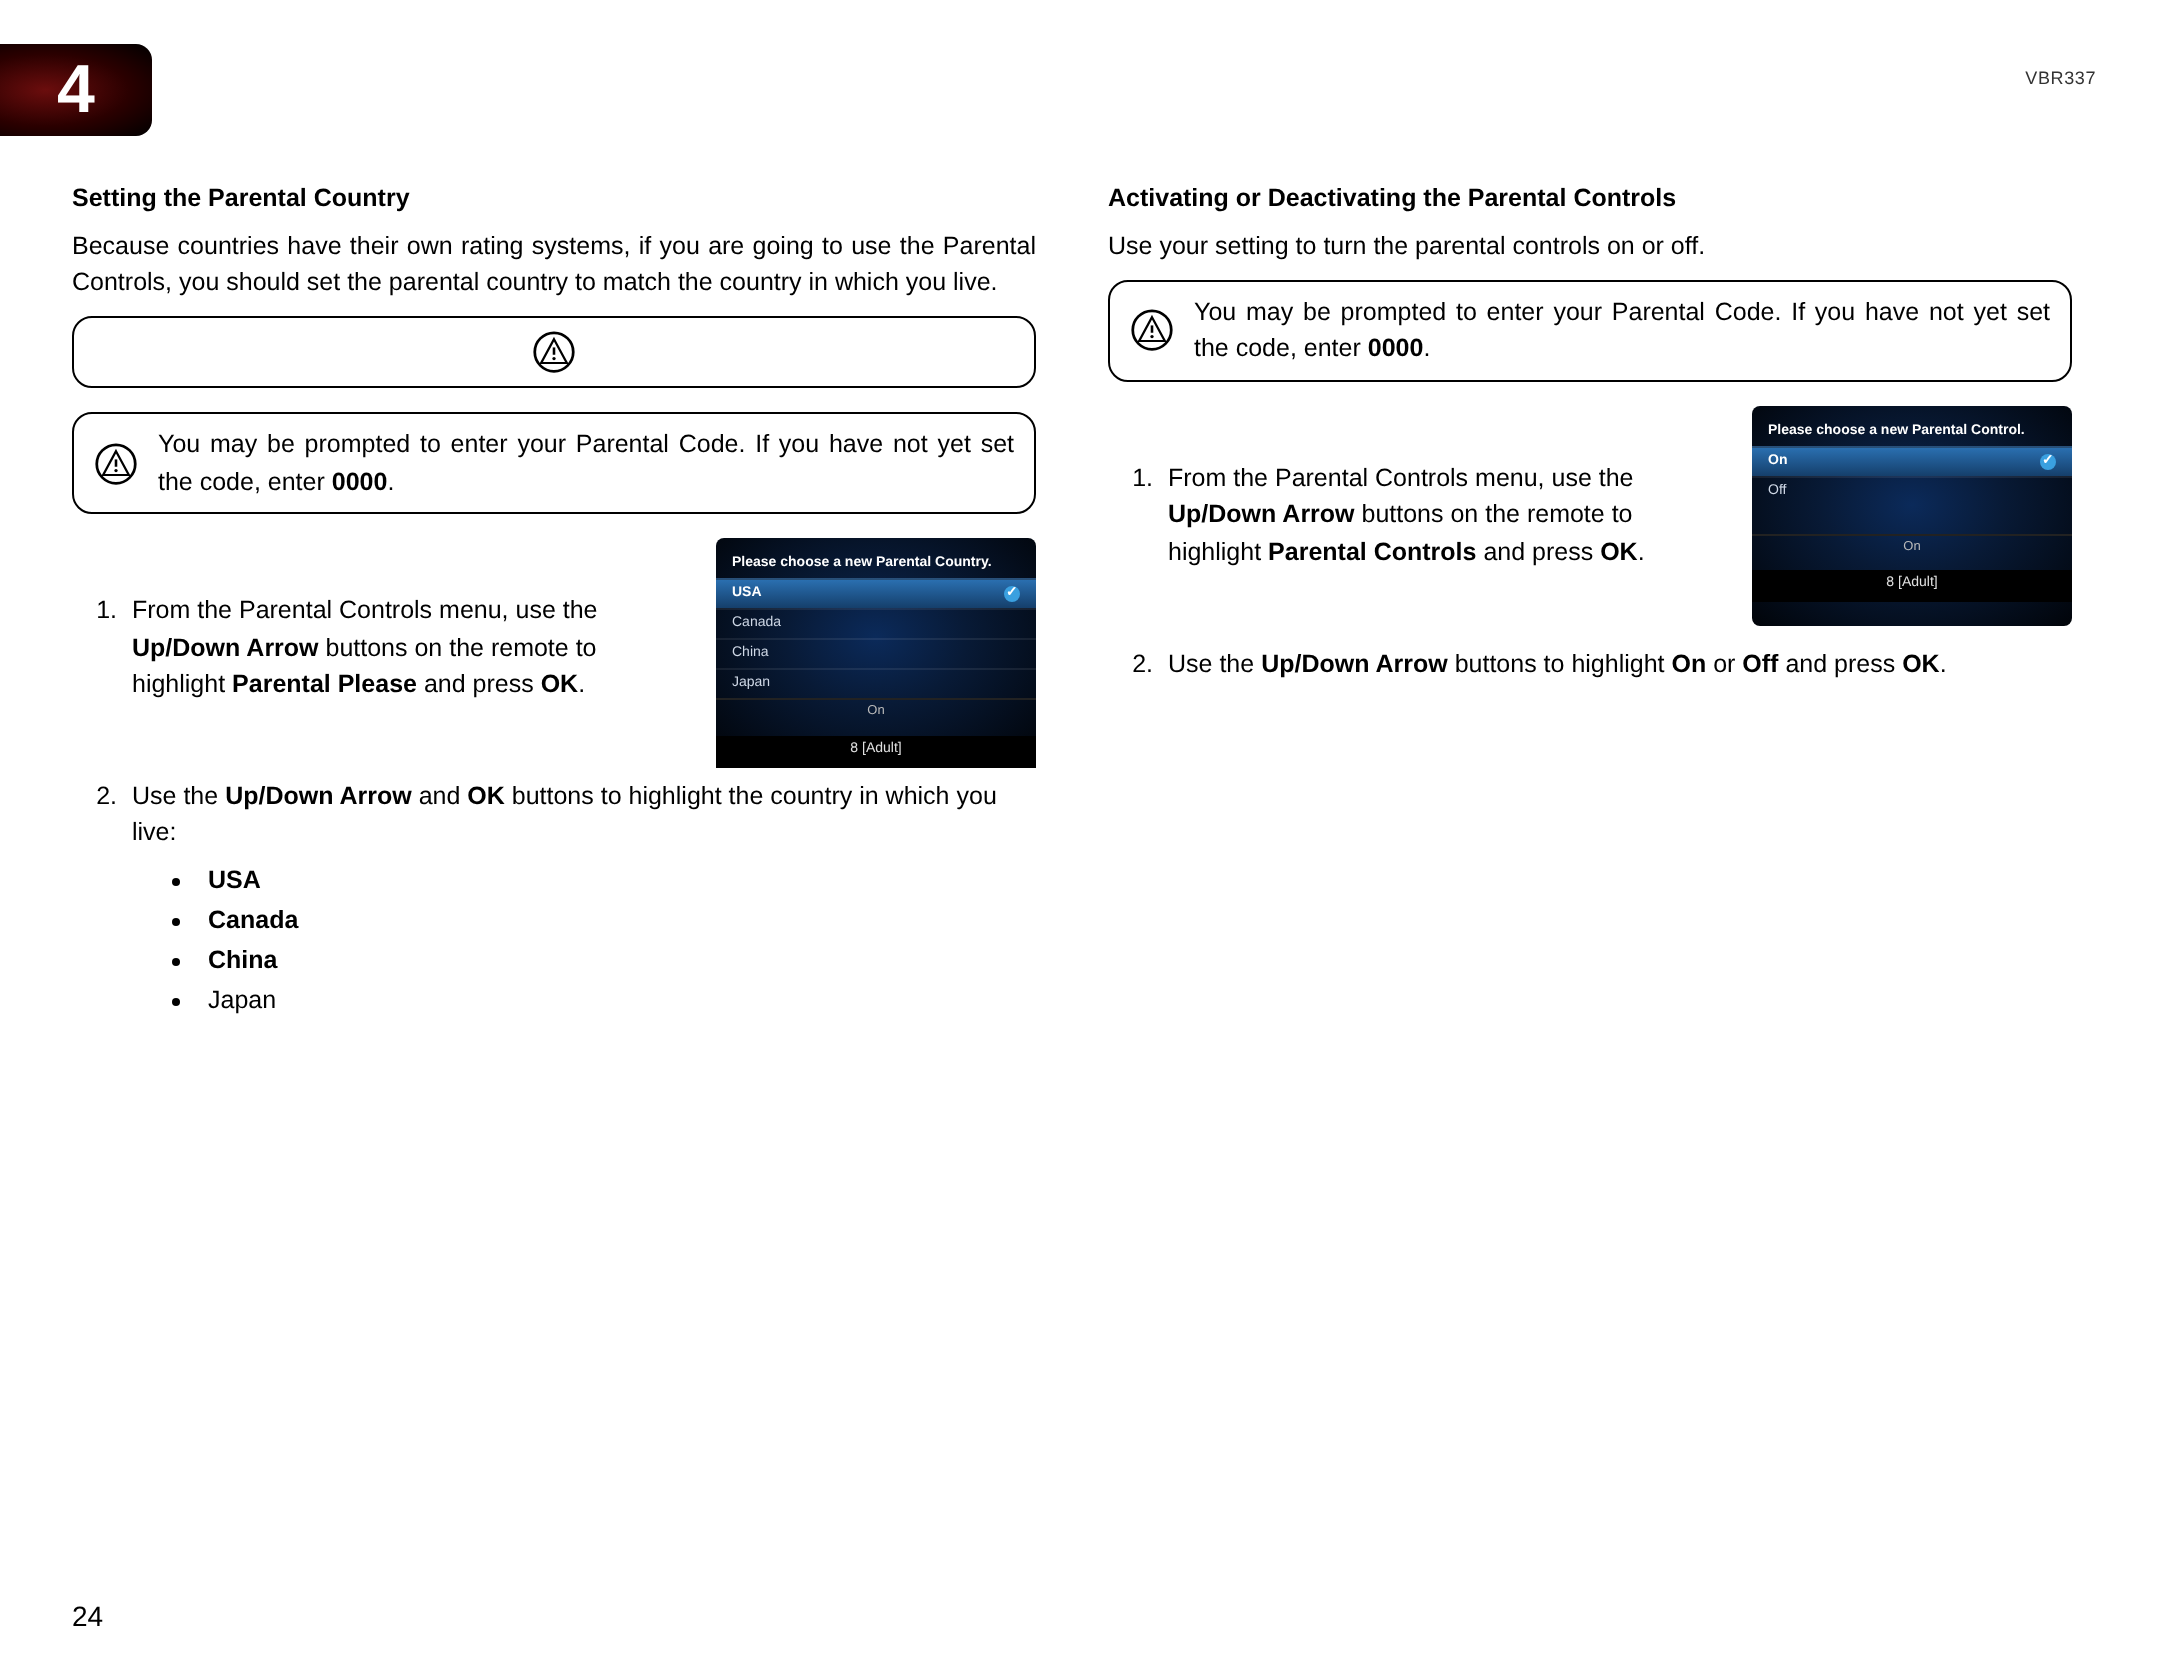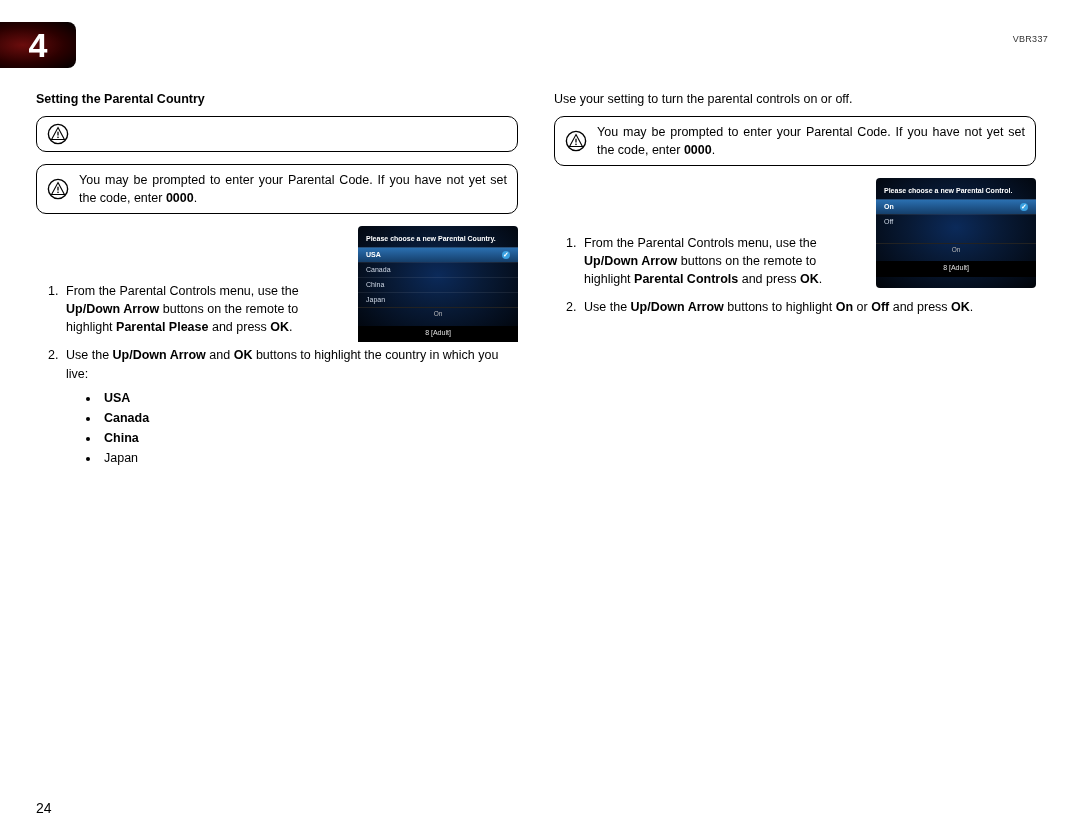--- a/index.html
+++ b/index.html
@@ -5,30 +5,30 @@
   html,body{margin:0;padding:0;background:#fff;font-family:Helvetica,Arial,sans-serif;color:#000;}
   .page{width:1080px;height:834px;position:relative;box-sizing:border-box;padding:20px 44px 20px 36px;}
   .chapter-badge{position:absolute;left:0;top:22px;width:76px;height:46px;border-radius:0 8px 8px 0;background:radial-gradient(ellipse at 30% 50%, #6b0d0d 0%, #2b0000 55%, #000 100%);display:flex;align-items:center;justify-content:center;}
   .chapter-badge span{color:#fff;font-size:34px;font-weight:bold;}
   .model{position:absolute;top:34px;right:32px;font-size:9px;color:#333;letter-spacing:.3px;}
   .columns{display:flex;gap:36px;margin-top:70px;height:700px;}
   .col{flex:1;font-size:12.5px;line-height:1.45;}
   h3{font-size:12.5px;font-weight:bold;margin:0 0 6px 0;}
   p{margin:0 0 8px 0;}
   .intro-justify{text-align:justify;}
-  .callout{border:1.5px solid #000;border-radius:10px;padding:6px 10px;display:flex;align-items:center;gap:10px;margin:8px 0 12px 0;}
+  .callout{border:1.5px solid #000;border-radius:10px;padding:6px 10px;display:flex;align-items:center;gap:10px;margin:8px 0 12px 0;justify-content:center;}
   .warn-icon{flex:0 0 auto;}
   .warn-icon svg{display:block;}
   .callout .ct{flex:1;text-align:justify;}
   ol{margin:4px 0 8px 0;padding-left:26px;}
   ol li{margin-bottom:10px;padding-left:4px;}
   ul.opts{list-style:disc;margin:6px 0 0 0;padding-left:34px;}
   ul.opts li{margin:2px 0;}
   ul.opts li.bold{font-weight:bold;}
-  .step-fig{display:flex;gap:14px;align-items:flex-end;}
+  .step-fig{display:flex;gap:14px;align-items:center;}
   .step-fig .step-text{flex:1;}
   .screenshot{flex:0 0 160px;height:110px;border-radius:4px;background:radial-gradient(ellipse at 50% 45%, #0b2a5a 0%, #081a36 40%, #010409 100%);padding:8px 0 0 0;box-sizing:border-box;font-size:7px;color:#cfd8e6;}
   .ss-title{font-size:7px;font-weight:bold;color:#fff;padding:0 8px 2px 8px;}
   .ss-row{padding:2px 8px;border-top:1px solid rgba(255,255,255,.08);display:flex;justify-content:space-between;align-items:center;}
   .ss-row.sel{background:linear-gradient(#2a6fb0,#153f6b);color:#fff;font-weight:bold;}
   .ss-foot{margin-top:6px;background:#000;text-align:center;padding:2px 0 4px 0;font-size:7px;color:#e0e0e0;}
   .ss-foot-top{border-top:1px solid #222;font-size:6.5px;color:#bbb;padding:1px 0;}
   .ss-check{width:8px;height:8px;border-radius:50%;background:#3aa0e0;display:inline-block;position:relative;}
   .ss-check::after{content:"✓";position:absolute;left:1px;top:-1px;font-size:7px;color:#fff;}
   .pagenum{position:absolute;left:36px;bottom:18px;font-size:14px;}
@@ -41,20 +41,21 @@
 
   <div class="chapter-badge">
     <span>4</span>
   </div>
   <div class="model">VBR337</div>
 
   <div class="columns">
 
     <div class="col">
       <h3>Setting the Parental Country</h3>
+      <p class="intro-justify">Because countries have their own rating systems, if you are going to use the Parental Controls, you should set the parental country to match the country in which you live.</p>
 
       <div class="callout">
         <span class="warn-icon">
           <svg width="22" height="22" viewBox="0 0 24 24">
               <circle cx="12" cy="12" r="10.5" fill="none" stroke="#000" stroke-width="1.5"></circle>
               <path d="M12 5 L19 18 L5 18 Z" fill="none" stroke="#000" stroke-width="1.2"></path>
               <line x1="12" y1="9.5" x2="12" y2="13.5" stroke="#000" stroke-width="1.4"></line>
               <circle cx="12" cy="15.6" r="0.9" fill="#000"></circle>
             </svg>
         </span>
@@ -97,20 +98,21 @@
             <li class="bold">USA</li>
             <li class="bold">Canada</li>
             <li class="bold">China</li>
             <li>Japan</li>
           </ul>
         </li>
       </ol>
     </div>
 
     <div class="col">
+      <h3>Activating or Deactivating the Parental Controls</h3>
       <p>Use your setting to turn the parental controls on or off.</p>
 
       <div class="callout">
         <span class="warn-icon">
           <svg width="22" height="22" viewBox="0 0 24 24">
               <circle cx="12" cy="12" r="10.5" fill="none" stroke="#000" stroke-width="1.5"></circle>
               <path d="M12 5 L19 18 L5 18 Z" fill="none" stroke="#000" stroke-width="1.2"></path>
               <line x1="12" y1="9.5" x2="12" y2="13.5" stroke="#000" stroke-width="1.4"></line>
               <circle cx="12" cy="15.6" r="0.9" fill="#000"></circle>
             </svg>

